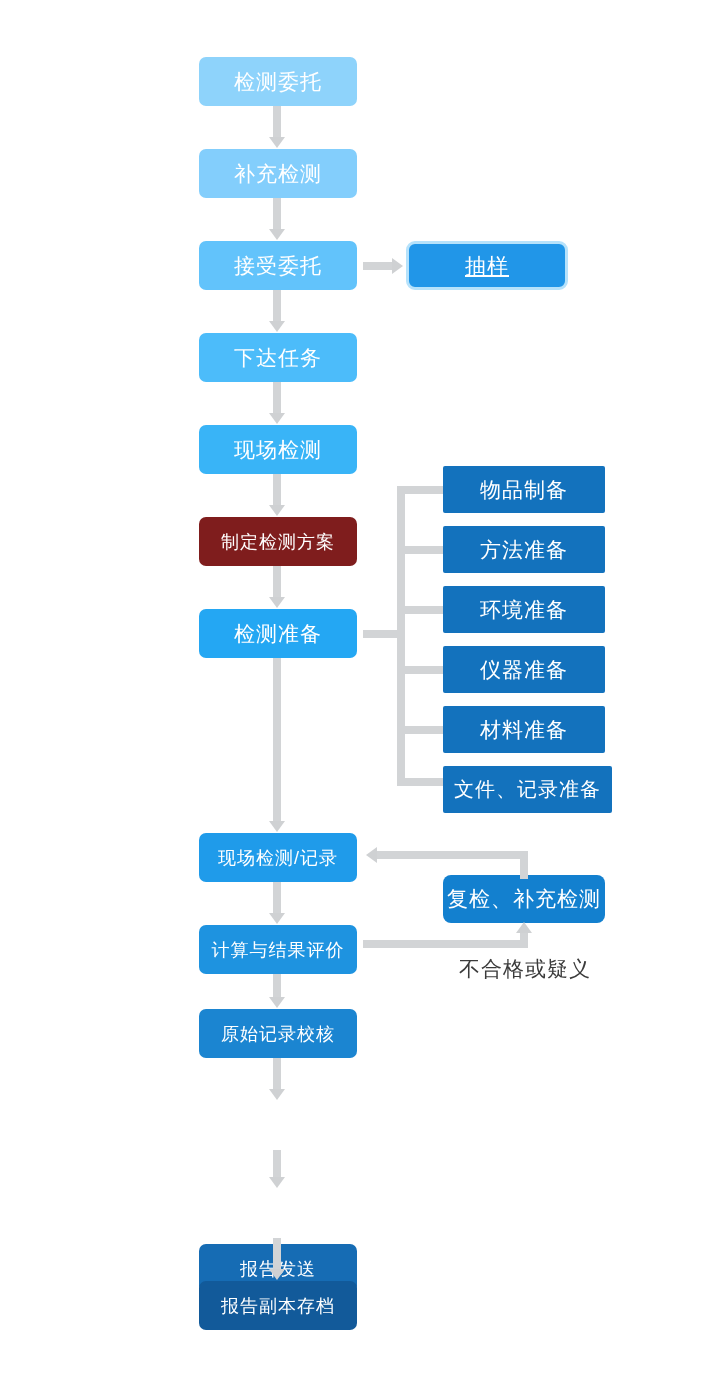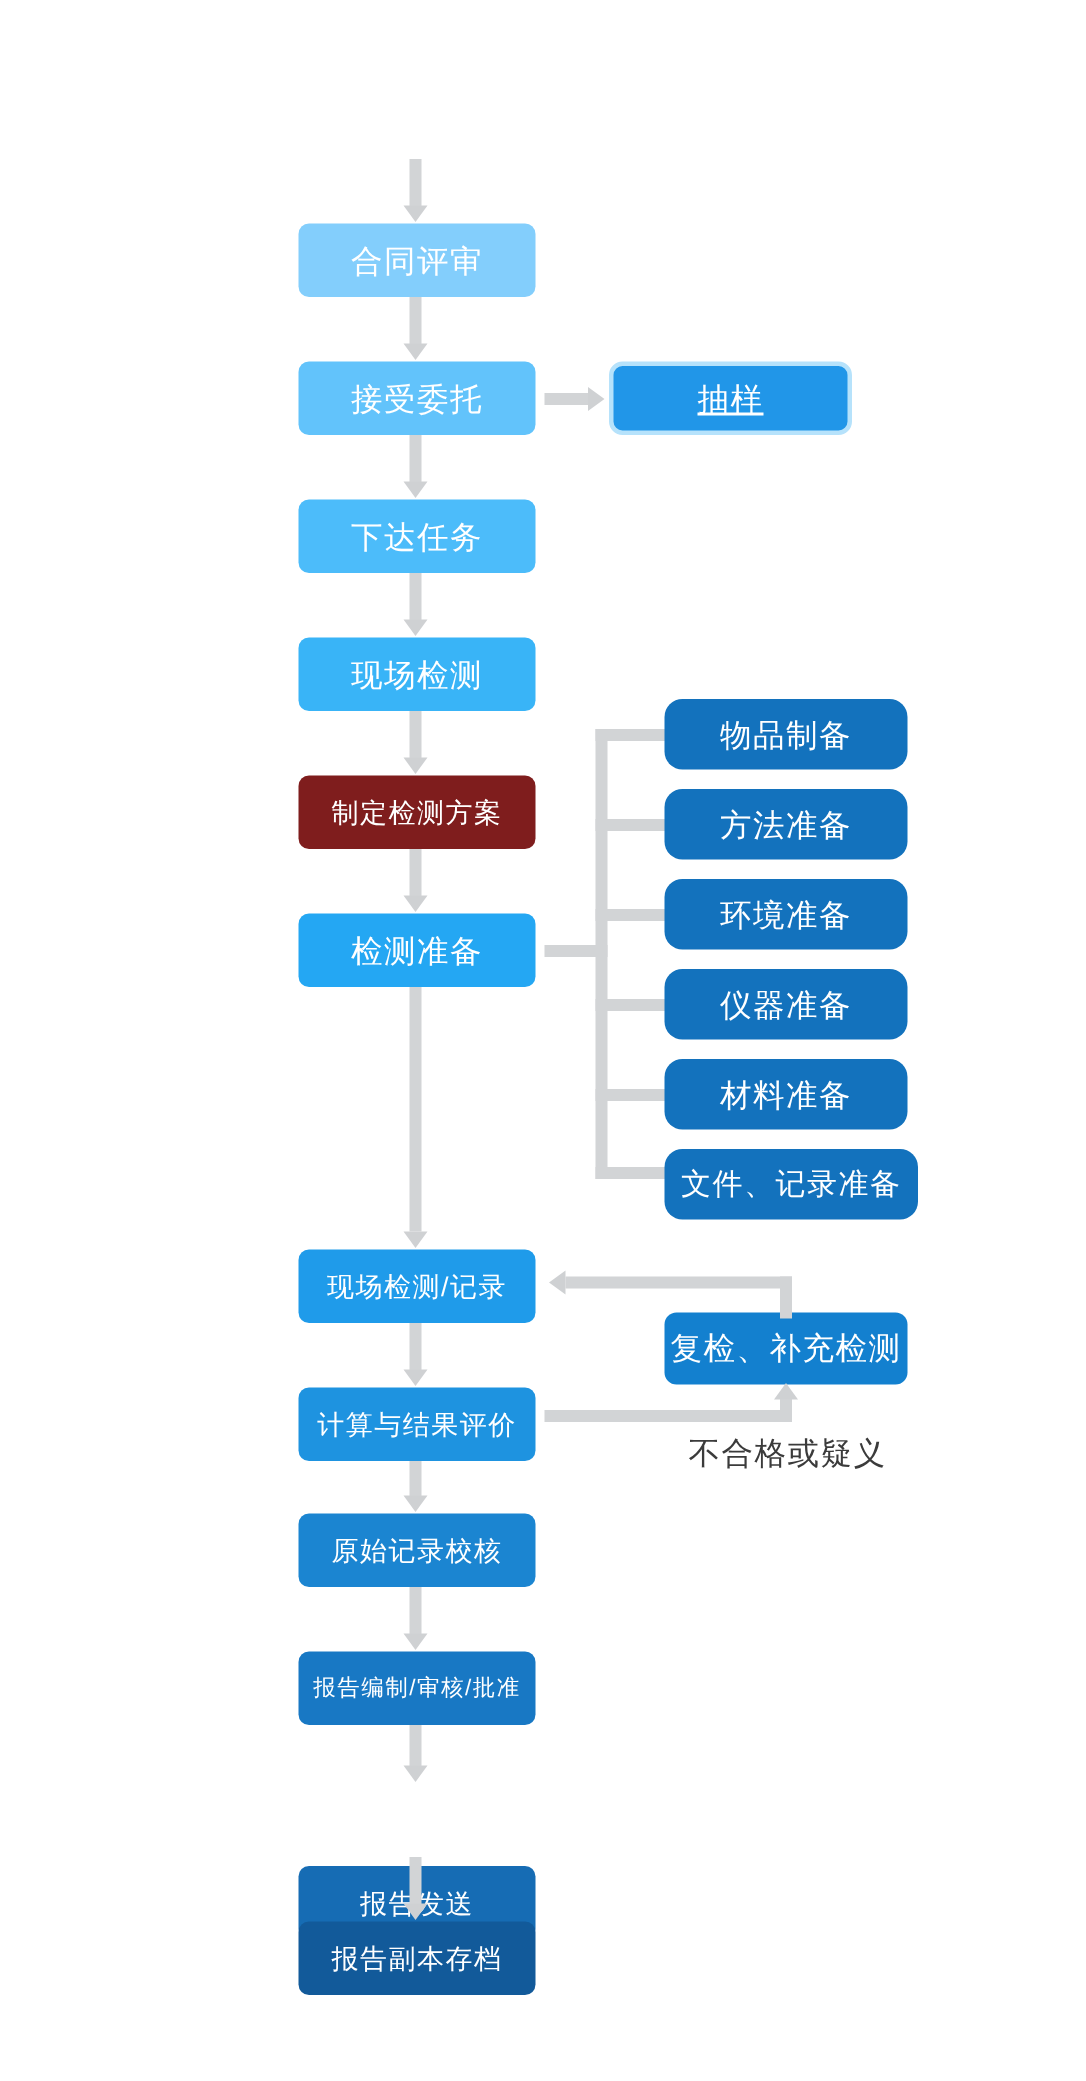--- a/index.html
+++ b/index.html
@@ -47,21 +47,21 @@
   .main-node.xs {
     font-size: 15px;
   }
   
   .branch-node {
     left: 443px;
     width: 162px;
     height: 47px;
     font-size: 21px;
     background: #1372bd;
-    border-radius: 12px;
+    border-radius: 2px;
   }
   .branch-node.wide {
     width: 169px;
     font-size: 20px;
   }
   
   .vline {
     position: absolute;
     background: #d2d4d6;
   }
@@ -108,40 +108,40 @@
     font-size: 21px;
     letter-spacing: 1px;
     white-space: nowrap;
   }
 </style>
 </head>
 <body>
 
 <div id="flow-root">
 
-
-  <div class="node main-node" style="top:149px; background:#83cefc;">合同评审</div>
+  <div class="node main-node" style="top:57px; background:#8ed3fb;">检测委托</div>
+
+  <div class="node main-node" style="top:149px; background:#83cefc;">补充检测</div>
 
   <div class="node main-node" style="top:241px; background:#62c3fb;">接受委托</div>
 
   <div class="node main-node" style="top:333px; background:#4cbcfa;">下达任务</div>
 
   <div class="node main-node" style="top:425px; background:#39b4f7;">现场检测</div>
 
   <div class="node main-node sm" style="top:517px; background:#7f1d1d;">制定检测方案</div>
 
   <div class="node main-node" style="top:609px; background:#24a7f3;">检测准备</div>
 
   <div class="node main-node sm" style="top:833px; background:#1f9bea;">现场检测/记录</div>
 
   <div class="node main-node sm" style="top:925px; background:#1e93e0;">计算与结果评价</div>
 
   <div class="node main-node sm" style="top:1009px; background:#1b85d1;">原始记录校核</div>
 
-  <div class="node main-node xs" style="top:1101px; background:#1878c4;">报告编制/审核/批准</div>
 
   <div class="node main-node sm" style="top:1244px; background:#166cb4;">报告发送</div>
 
   <div class="node main-node sm" style="top:1281px; background:#125a9a;">报告副本存档</div>
 
   <div class="vline" style="left:273px; top:106px; width:8px; height:32px;"></div>
   <div class="arrow-down" style="left:269px; top:137px;"></div>
 
   <div class="vline" style="left:273px; top:198px; width:8px; height:32px;"></div>
   <div class="arrow-down" style="left:269px; top:229px;"></div>

